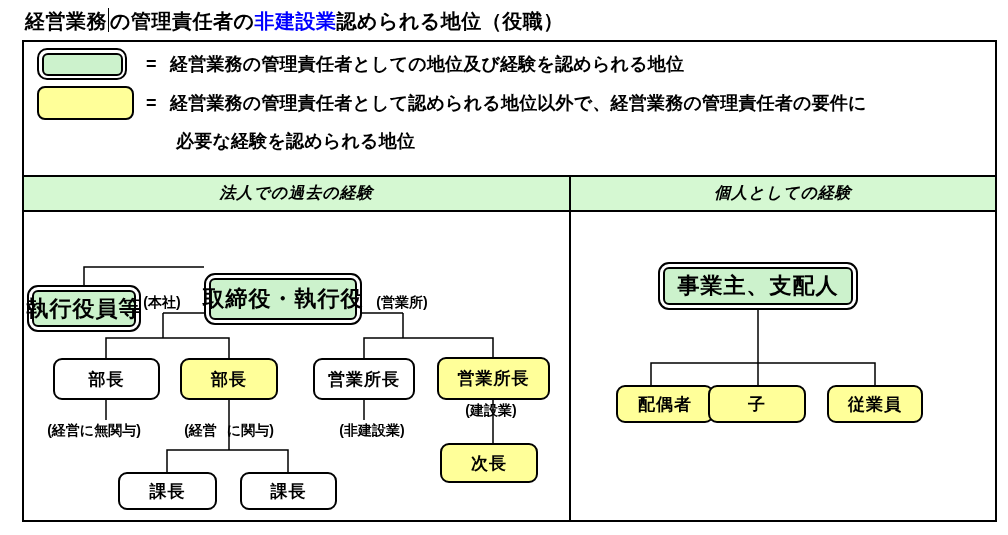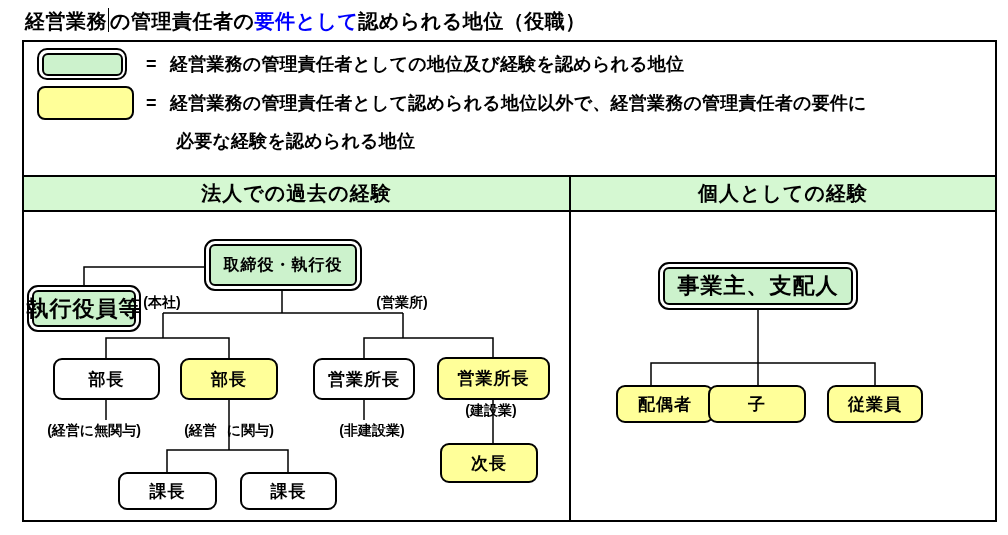--- a/index.html
+++ b/index.html
@@ -33,52 +33,52 @@
   .swatch.yl{background:var(--box-yellow);border-radius:8px;}
   .eq{position:absolute;font-size:18px;font-weight:600;}
   .legend-text{position:absolute;font-size:18px;font-weight:700;white-space:nowrap;
     letter-spacing:.2px;}
 
   
   .header-row{position:absolute;left:0;top:133px;width:971px;height:37px;
     background:var(--header-green);border-top:2px solid #000;border-bottom:2px solid #000;
     display:flex;}
   .header-cell{display:flex;align-items:center;justify-content:center;
-    font-size:20px;font-weight:600;letter-spacing:1px;}
+    font-size:16px;font-weight:600;letter-spacing:1px;font-style:italic;}
   .header-cell.left{width:547px;border-right:2px solid #000;}
   .header-cell.right{flex:1;}
   .v-divider{position:absolute;left:545px;top:170px;width:2px;height:308px;background:#000;}
 
   
   svg.lines{position:absolute;left:0;top:0;width:971px;height:478px;pointer-events:none;}
   svg.lines polyline{fill:none;stroke:var(--line);stroke-width:1.5;}
 
   
   .node{position:absolute;display:flex;align-items:center;justify-content:center;
     border:2px solid #000;border-radius:9px;background:#fff;
     font-size:17px;font-weight:700;letter-spacing:1px;white-space:nowrap;}
   .node.yl{background:var(--box-yellow);}
   .node.gd{padding:3px;border-radius:11px;background:#fff;}
   .node.gd .in{width:100%;height:100%;border:2px solid #000;border-radius:6px;
     background:var(--box-green);display:flex;align-items:center;justify-content:center;}
-  .fs19{font-size:16px;}
+  .fs19{font-size:22px;margin-top:34px;}
   .fs18{font-size:22px;}
 
   
   .ann{position:absolute;font-size:14px;font-weight:600;text-align:center;
     white-space:nowrap;letter-spacing:0;}
   .ann.split{display:flex;justify-content:center;gap:10px;text-align:center;}
 </style>
 </head>
 <body>
 
 <div class="page">
 
   <div class="title">
-    <span>経営業務</span><span class="caret"></span><span>の管理責任者の</span><span class="hl">要件として</span><span>認められる地位（役職）</span>
+    <span>経営業務</span><span class="caret"></span><span>の管理責任者の</span><span class="hl">非建設業</span><span>認められる地位（役職）</span>
   </div>
 
   <div class="outer">
 
     <div class="swatch gd" style="left:13px;top:6px;width:90px;height:32px">
         <div class="in"></div>
       </div>
     <div class="eq" style="left:122px;top:12px">=</div>
     <div class="legend-text" style="left:146px;top:10px">経営業務の管理責任者としての地位及び経験を認められる地位</div>
 

